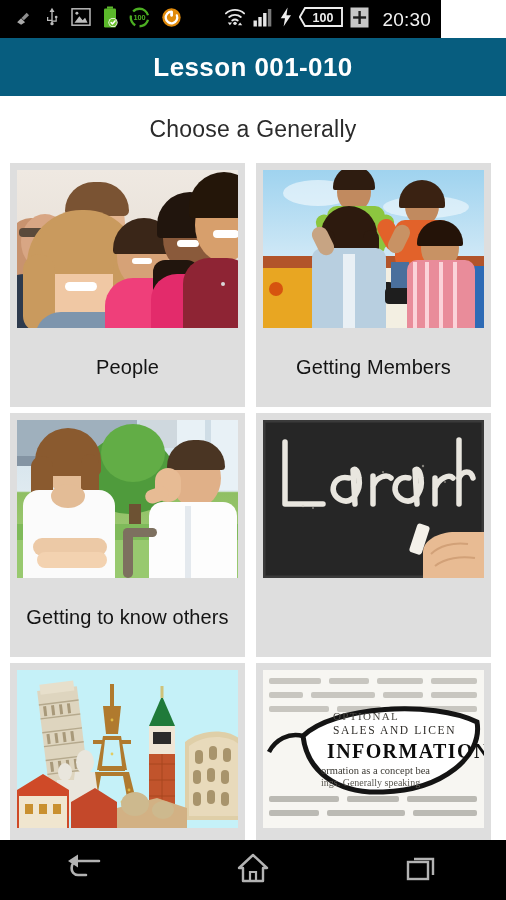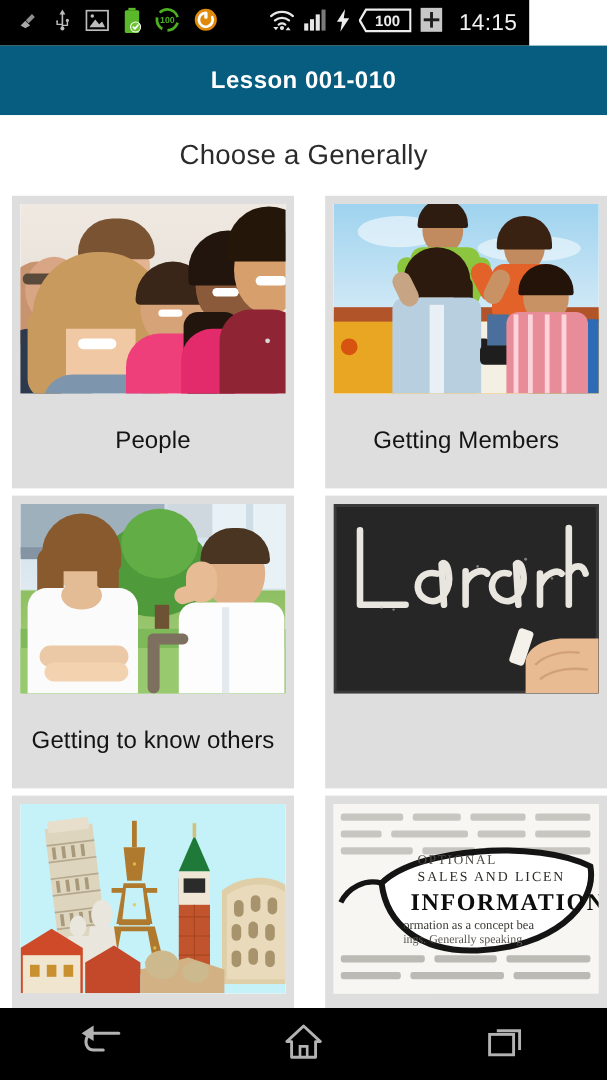--- a/index.html
+++ b/index.html
@@ -24,37 +24,37 @@
     color:#f2f2f2;font-size:19px;letter-spacing:.2px;
     margin-left:6px;line-height:1;
   }
 
   
   .titlebar{
     position:absolute;left:0;top:38px;width:506px;height:58px;
     background:#075d7f;display:flex;align-items:center;justify-content:center;
   }
   .titlebar .title{
-    color:#ffffff;font-size:20px;font-weight:bold;letter-spacing:.4px;
+    color:#ffffff;font-size:26px;font-weight:bold;letter-spacing:.4px;
   }
 
   
   .heading{
     position:absolute;left:0;top:96px;width:506px;height:67px;
     display:flex;align-items:center;justify-content:center;background:#fff;
   }
   .heading span{color:#2b2b2b;font-size:23px;letter-spacing:.2px;}
 
   
   .grid{
     position:absolute;left:0;top:163px;width:506px;height:677px;
     background:#fff;overflow:hidden;
     padding:0 10px;box-sizing:border-box;
   }
-  .row{display:flex;gap:26px;margin-bottom:6px;}
+  .row{display:flex;gap:11px;margin-bottom:6px;}
   .card{
     width:235px;background:#dedede;
     padding:7px 7px 0 7px;box-sizing:border-box;
     display:flex;flex-direction:column;align-items:center;
   }
   .card.r1,.card.r2{height:244px;}
   .card.r3{height:244px;}
   .thumb{
     width:221px;height:158px;overflow:hidden;position:relative;
     background:#fff;
@@ -186,21 +186,21 @@
       </span>
 
       <span class="sb-icon">
         <svg width="19" height="21" viewBox="0 0 19 21">
           <rect x="0.5" y="0.5" width="18" height="20" fill="#c7c7c7"></rect>
           <rect x="8.4" y="4" width="2.4" height="13" fill="#1d1d1d"></rect>
           <rect x="3.1" y="9.3" width="13" height="2.4" fill="#1d1d1d"></rect>
         </svg>
       </span>
 
-      <span class="clock">14:15</span>
+      <span class="clock">20:30</span>
     </div>
   </div>
 
   <div class="titlebar">
     <span class="title">Lesson 001-010</span>
   </div>
 
   <div class="heading">
     <span>Choose a Generally</span>
   </div>

